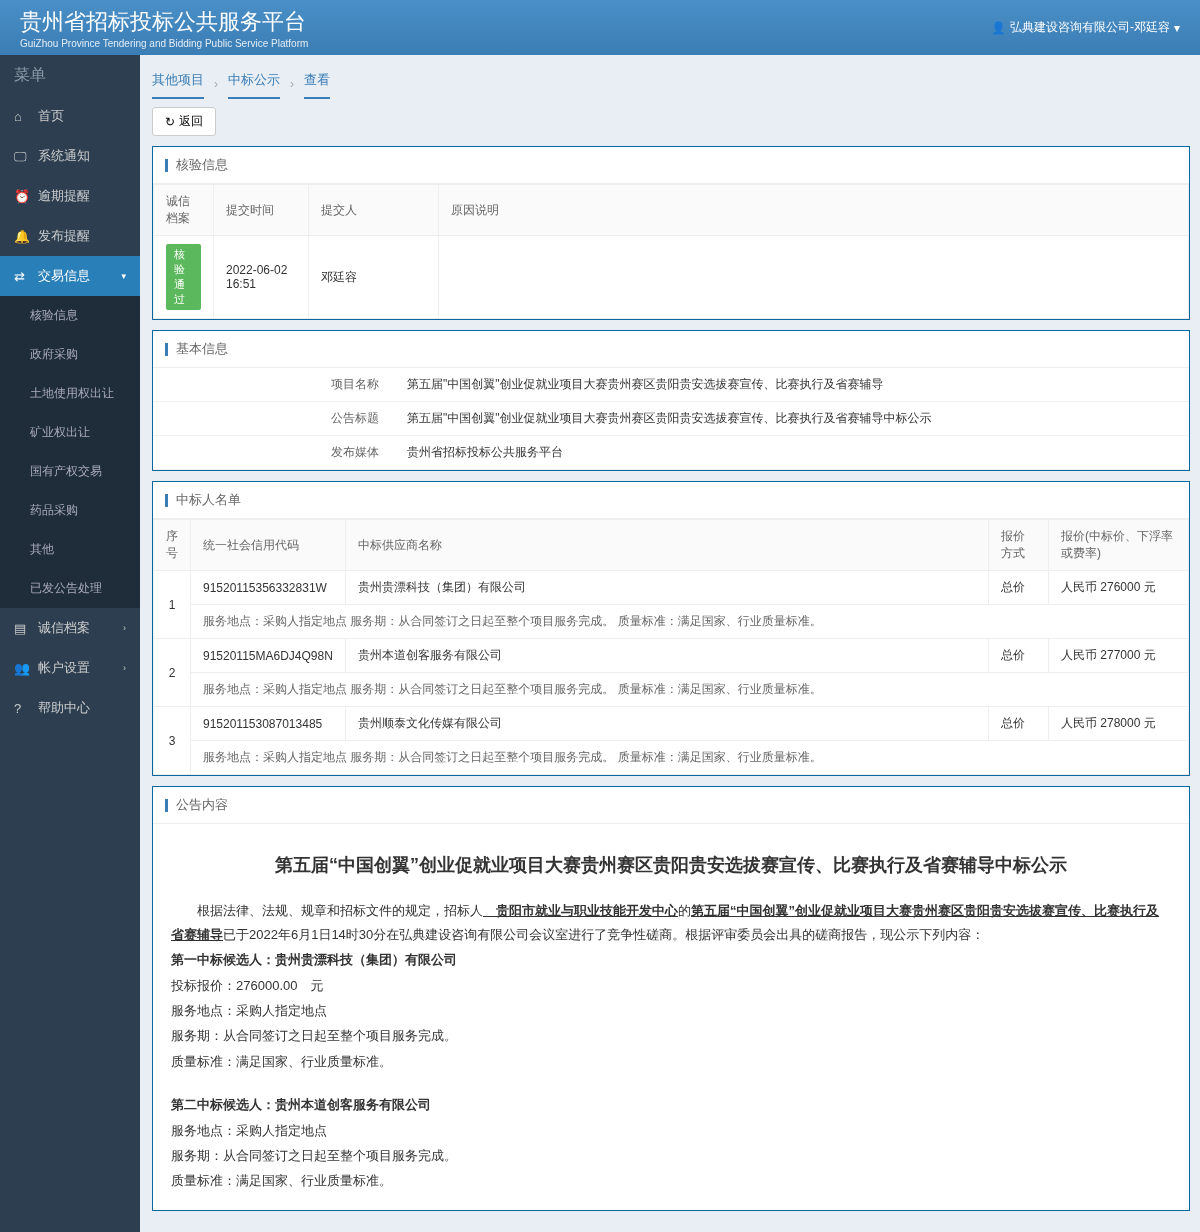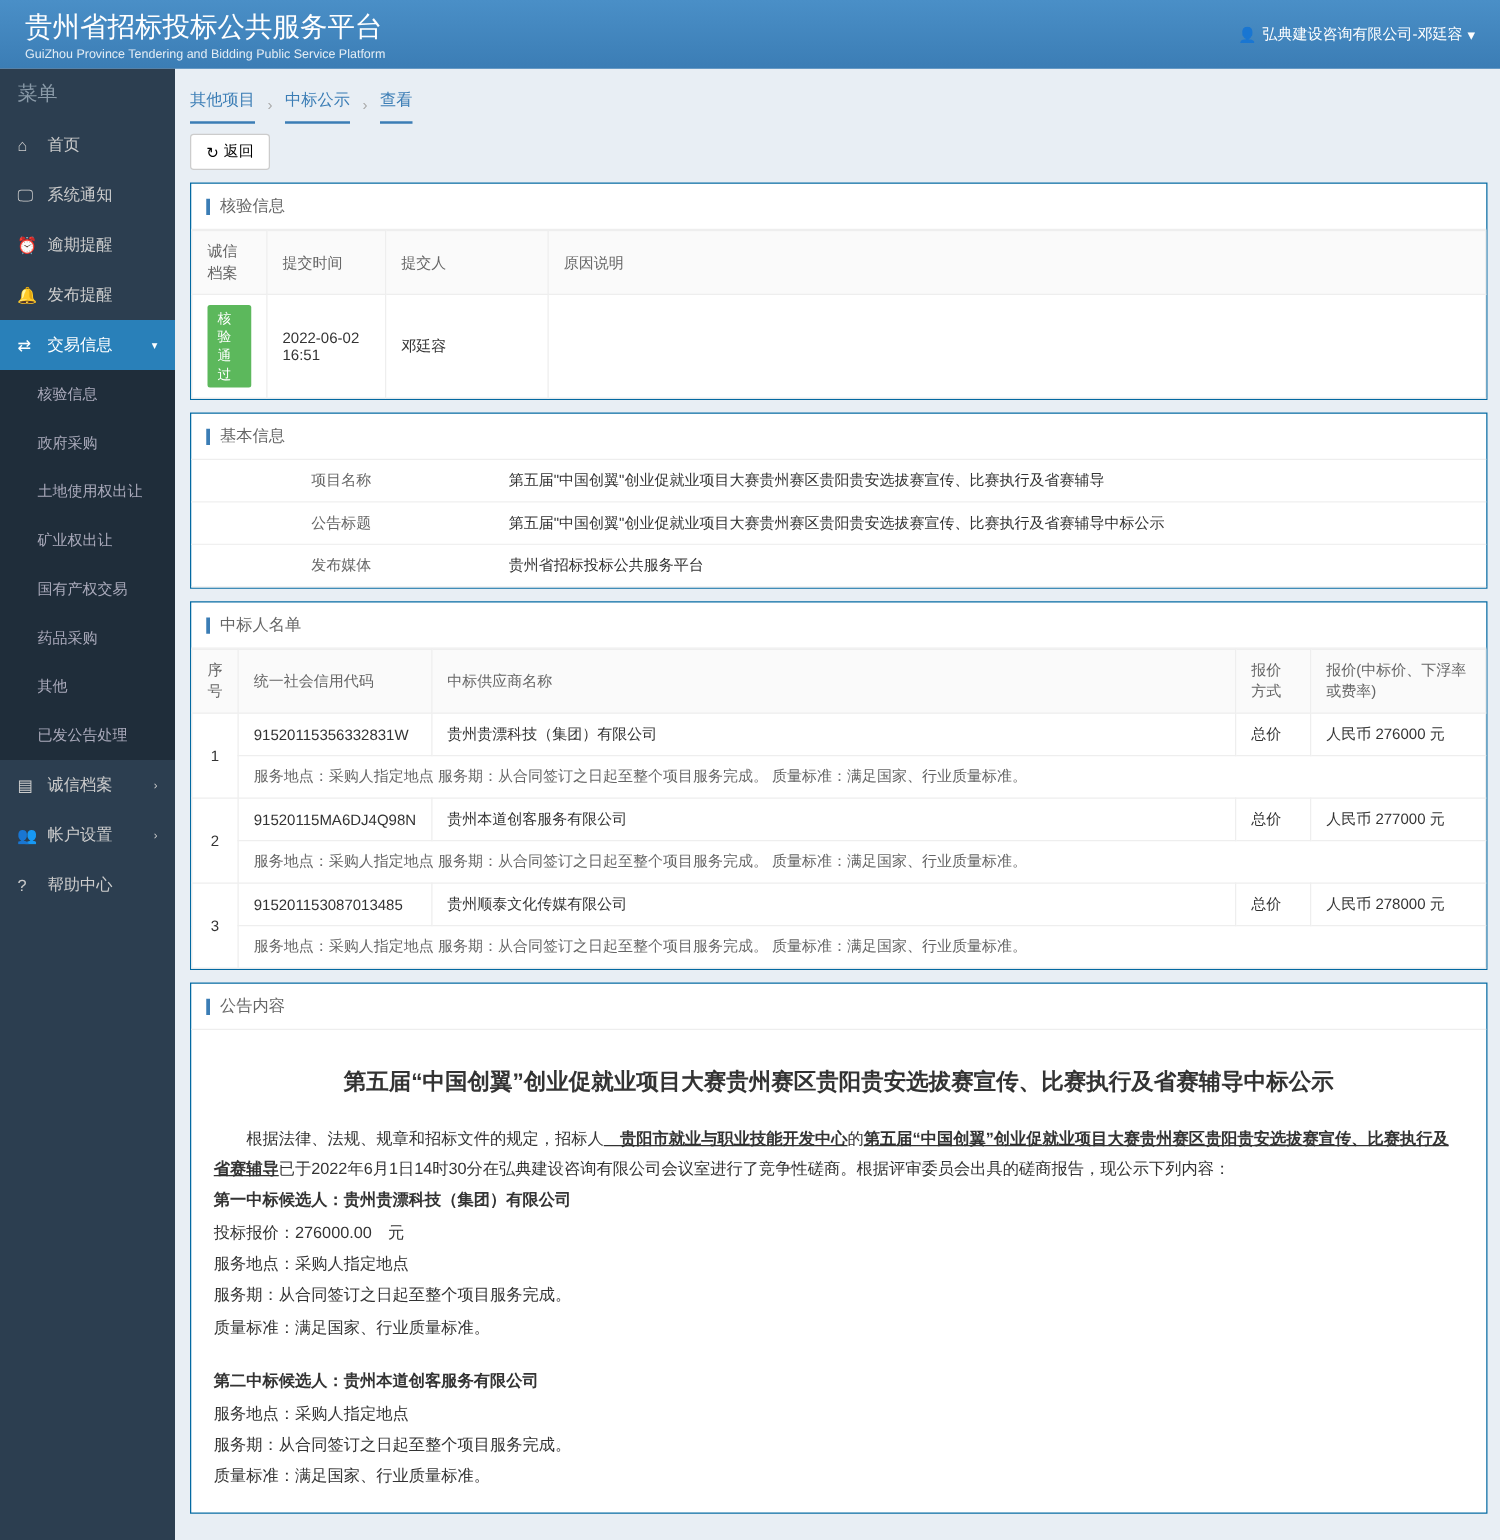--- a/index.html
+++ b/index.html
@@ -24,21 +24,21 @@
 .breadcrumb-sep { color: #aaa; padding-bottom: 8px;}
 .back-btn { margin: 8px 0 10px 6px; border: 1px solid #ccc; background: #fff; padding: 5px 12px; border-radius: 3px; cursor: pointer; font-size: 12px; display: inline-flex; align-items: center; gap: 4px; }
 .panel { background: #fff; border: 1px solid #0369a1; margin: 0 0 10px 6px; }
 .panel-head { padding: 9px 12px; border-bottom: 1px solid #eee; display: flex; align-items: center; gap: 8px; font-size: 13px; color: #666; }
 .panel-head::before { content: ""; width: 3px; height: 13px; background: #3b7db5; display: inline-block; }
 .tbl { width: 100%; border-collapse: collapse; }
 .tbl th, .tbl td { border: 1px solid #eee; padding: 8px 12px; text-align: left; font-weight: normal; font-size: 12px; }
 .tbl th { background: #fafafa; color: #666; }
 .badge-green { background: #5cb85c; color: #fff; padding: 3px 8px; border-radius: 2px; font-size: 11px; display: inline-block; }
 .form-row { display: flex; border-bottom: 1px solid #f0f0f0; }
-.form-label { width: 240px; padding: 8px 14px; text-align: center; color: #666; }
+.form-label { width: 240px; padding: 8px 14px; text-align: right; color: #666; }
 .form-val { flex: 1; padding: 8px 14px; }
 .bidtbl td, .bidtbl th { font-size: 12px; }
 .bidtbl .detail-row td { color: #666; }
 .notice { padding: 15px 18px; line-height: 1.8; font-size: 13px; }
 .notice h2 { text-align: center; font-size: 18px; font-weight: bold; margin: 10px 0 18px; }
 .notice p { margin: 2px 0; }
 .notice .u { text-decoration: underline; font-weight: bold; }
 .notice .bold { font-weight: bold; }
 .notice .sect { margin-top: 20px; }
 </style>

